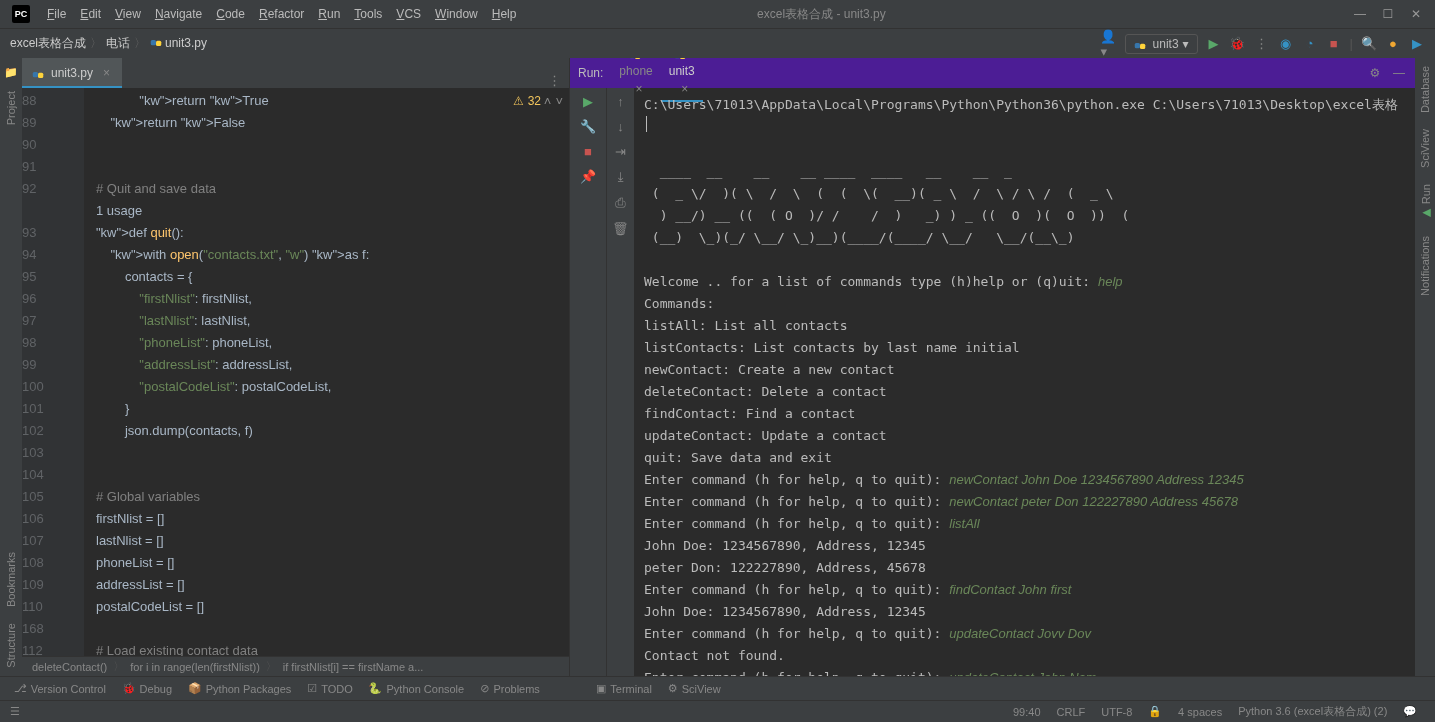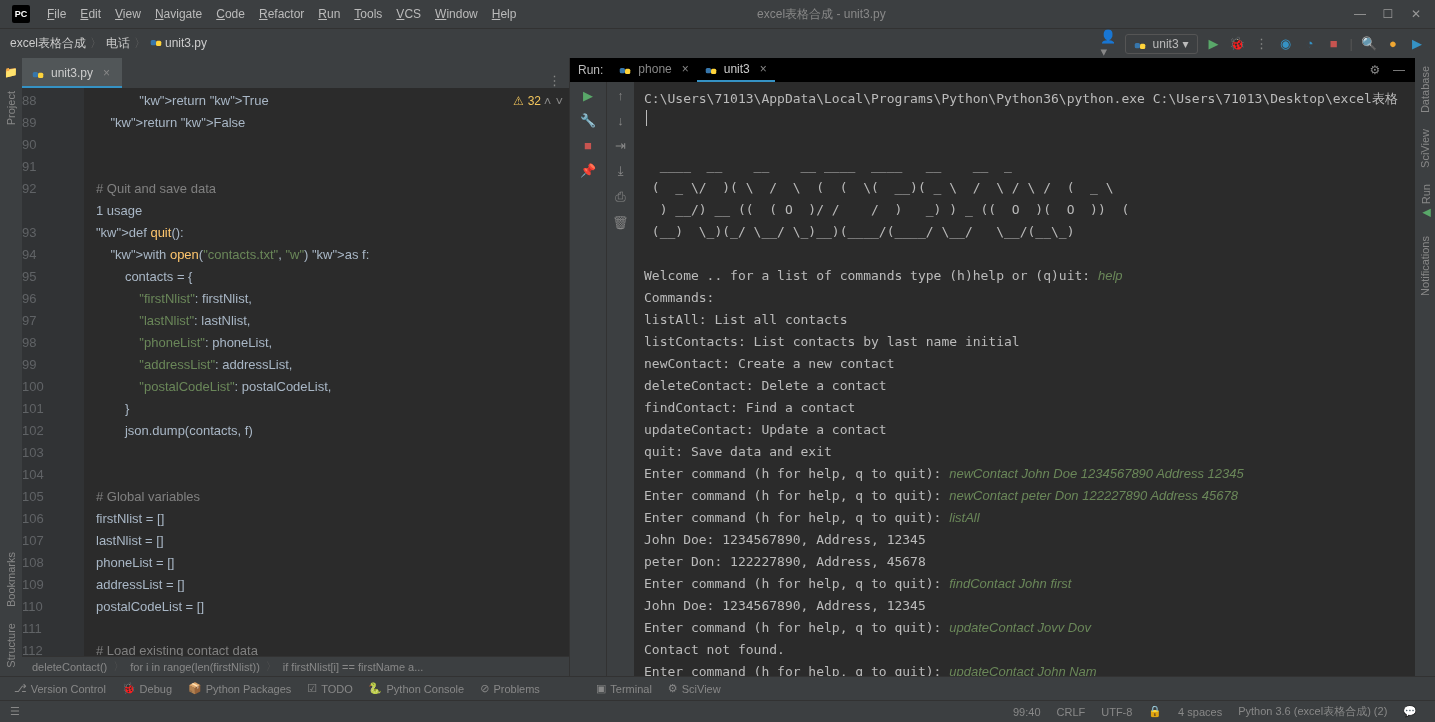--- a/index.html
+++ b/index.html
@@ -44,23 +44,23 @@
 .editor-body { flex:1; display:flex; overflow:hidden; font-family:'JetBrains Mono','Consolas',monospace; position:relative; }
 .gutter { width:62px; background:#313335; text-align:left; padding-right:16px; color:#606366; font-size:13px; line-height:22px; padding-top:2px; }
 .code { flex:1; padding:2px 0 0 12px; font-size:13px; line-height:22px; white-space:pre; color:#a9b7c6; overflow:hidden; }
 .str { color:#6a8759; }
 .fn { color:#ffc66d; }
 .cm { color:#808080; }
 .warning-badge { position:absolute; top:6px; right:28px; color:#f2c55c; font-size:12px; display:flex; align-items:center; gap:4px; }
 .updown { position:absolute; top:6px; right:6px; color:#888; display:flex; gap:4px; }
 
 .run-pane { flex:1; display:flex; flex-direction:column; background:#2b2b2b; }
-.run-header { height:30px; background:#000000; display:flex; align-items:center; padding:0 8px; font-size:12px; color:#bbb; gap:8px; }
+.run-header { height:30px; background:#4c1d95; display:flex; align-items:center; padding:0 8px; font-size:12px; color:#bbb; gap:8px; }
 .run-title { color:#bbb; }
-.run-tab { padding:4px 8px; display:flex; align-items:center; gap:4px; color:#888; cursor:pointer; border-bottom:2px solid transparent; }
+.run-tab { padding:4px 8px; display:flex; align-items:center; gap:4px; color:#888; cursor:pointer; border-bottom:2px solid transparent;flex-direction:column; }
 .run-tab.active { border-bottom:2px solid #3592c4; color:#ccc; }
 .run-header .spacer { flex:1; }
 .run-body { flex:1; display:flex; }
 .run-tools { width:36px; background:#3c3f41; display:flex; flex-direction:column; align-items:center; padding:6px 0; gap:10px; color:#888; }
 .run-tools2 { width:28px; background:#3c3f41; display:flex; flex-direction:column; align-items:center; padding:6px 0; gap:10px; color:#888; border-left:1px solid #323232; }
 .console { flex:1; padding:6px 10px; font-family:'Consolas',monospace; font-size:13px; line-height:22px; color:#bbb; white-space:pre; overflow:hidden; }
 .console .inp { color:#6a8759; font-style:italic; }
 .blink { display:inline-block; width:1px; height:16px; background:#bbb; margin-left:2px; }
 
 .status-strip { height:20px; background:#3c3f41; display:flex; align-items:center; padding:0 10px; color:#888; font-size:11px; gap:6px; border-top:1px solid #323232; }
@@ -178,21 +178,21 @@
             <div>101</div>
             <div>102</div>
             <div>103</div>
             <div>104</div>
             <div>105</div>
             <div>106</div>
             <div>107</div>
             <div>108</div>
             <div>109</div>
             <div>110</div>
-            <div>111</div>
+            <div>168</div>
             <div>112</div>
           </div>
         <div class="code" id="code"><div>            <span class="&lt;span">"kw"</span>&gt;return <span class="&lt;span">"kw"</span>&gt;True</div><div>    <span class="&lt;span">"kw"</span>&gt;return <span class="&lt;span">"kw"</span>&gt;False</div><div>&nbsp;</div><div>&nbsp;</div><div><span class="cm"># Quit and save data</span></div><div><span class="usage">1 usage</span></div><div><span class="&lt;span">"kw"</span>&gt;def <span class="fn">quit</span>():</div><div>    <span class="&lt;span">"kw"</span>&gt;with <span class="fn">open</span>(<span class="str">"contacts.txt"</span>, <span class="str">"w"</span>) <span class="&lt;span">"kw"</span>&gt;as f:</div><div>        contacts = {</div><div>            <span class="str">"firstNlist"</span>: firstNlist,</div><div>            <span class="str">"lastNlist"</span>: lastNlist,</div><div>            <span class="str">"phoneList"</span>: phoneList,</div><div>            <span class="str">"addressList"</span>: addressList,</div><div>            <span class="str">"postalCodeList"</span>: postalCodeList,</div><div>        }</div><div>        json.dump(contacts, f)</div><div>&nbsp;</div><div>&nbsp;</div><div><span class="cm"># Global variables</span></div><div>firstNlist = []</div><div>lastNlist = []</div><div>phoneList = []</div><div>addressList = []</div><div>postalCodeList = []</div><div>&nbsp;</div><div><span class="cm"># Load existing contact data</span></div></div>
       </div>
       <div class="status-strip" id="ed-crumbs">
           <span>deleteContact()</span>
           <span class="crumb-sep">〉</span>
           <span>for i in range(len(firstNlist))</span>
           <span class="crumb-sep">〉</span>
           <span>if firstNlist[i] == firstName a...</span>

